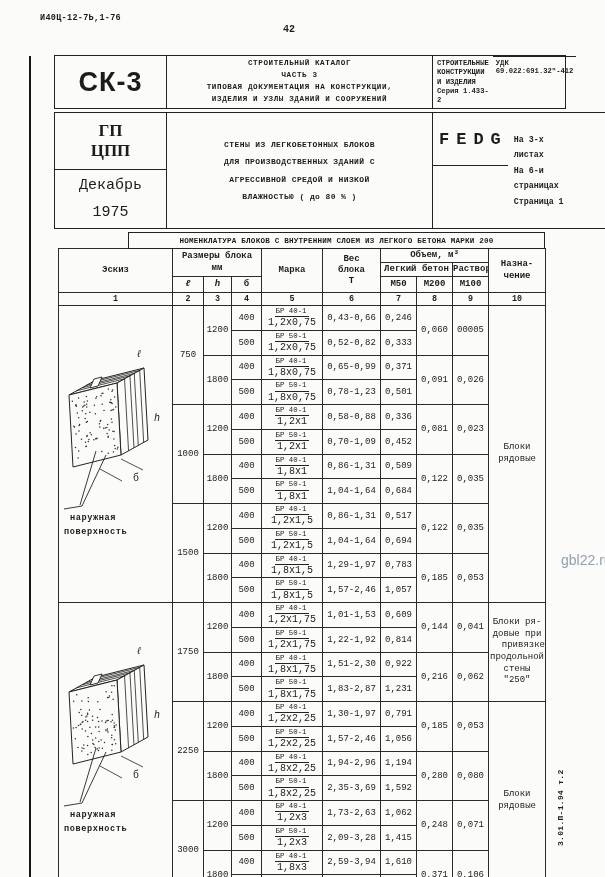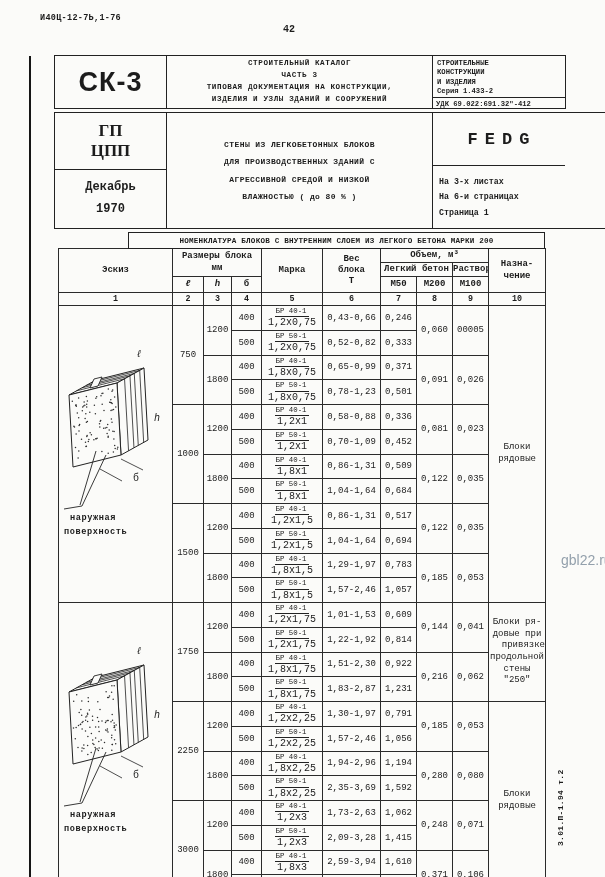--- a/index.html
+++ b/index.html
@@ -10,30 +10,30 @@
   .code-topleft{left:40px;top:13px;font-size:8.5px;font-weight:bold;letter-spacing:.3px;}
   .page-num{left:283px;top:24px;font-size:10px;font-weight:bold;}
 
   
   .hbox{box-sizing:border-box;border:1.5px solid #222;display:flex;}
   .hcell{box-sizing:border-box;}
   .hdr1{left:54px;top:55px;width:512px;height:54px;}
   .hdr2{left:54px;top:112px;width:572px;height:117px;}
   .cellA{width:112px;border-right:1.5px solid #222;display:flex;align-items:center;justify-content:center;flex-direction:column;}
   .cellB{width:266px;border-right:1.5px solid #222;display:flex;align-items:center;justify-content:center;flex-direction:column;}
-  .cellC{width:132px;display:flex;flex-direction:column;justify-content:space-between;}
+  .cellC{width:132px;display:flex;flex-direction:row;justify-content:space-between;}
   .sk3{font-family:"Liberation Sans","DejaVu Sans",sans-serif;font-size:27px;font-weight:bold;letter-spacing:1px;}
   .cat-line{font-size:7.6px;font-weight:bold;letter-spacing:.6px;line-height:1.55;text-align:center;}
   .org{padding:3px 4px 1px 4px;flex:1;}
   .org-line{font-size:7.2px;font-weight:bold;line-height:1.3;}
   .udk{border-top:1px solid #222;padding:2px 3px;font-size:7.2px;font-weight:bold;}
   .gpcpp{height:57px;border-bottom:1px solid #222;display:flex;align-items:center;justify-content:center;width:100%;box-sizing:border-box;}
   .gp-t{font-family:"Liberation Serif","DejaVu Serif",serif;font-size:17px;font-weight:bold;line-height:1.15;text-align:center;}
   .dec{height:57px;display:flex;align-items:center;justify-content:center;flex-direction:column;width:100%;}
-  .dec-l{font-size:12px;font-weight:bold;line-height:1.8;text-align:left;}
+  .dec-l{font-size:15px;font-weight:normal;line-height:1.8;text-align:left;}
   .walls-line{font-size:8px;font-weight:bold;letter-spacing:.4px;line-height:2.15;text-align:center;}
   .fedg{height:52px;border-bottom:1px solid #222;display:flex;align-items:center;justify-content:center;
         font-size:17px;font-weight:bold;letter-spacing:7px;padding-left:6px;}
   .sheets{flex:1;display:flex;flex-direction:column;justify-content:center;padding-left:6px;}
   .sheet-l{font-size:8.3px;font-weight:bold;line-height:1.85;}
 
   
   .tbl-title{left:128px;top:232px;width:417px;height:17px;box-sizing:border-box;border:1.5px solid #222;
              background:#fbfbf9;display:flex;align-items:center;justify-content:center;
              font-size:7.6px;font-weight:bold;letter-spacing:.2px;z-index:3;}
@@ -88,21 +88,21 @@
   <div class="abs hbox hdr2">
     <div class="hcell cellA" style="justify-content:flex-start;">
       <div class="gpcpp">
         <div class="gp-t">
           <div>ГП</div>
           <div>ЦПП</div>
         </div>
       </div>
       <div class="dec">
         <div class="dec-l">Декабрь</div>
-        <div class="dec-l">1970</div>
+        <div class="dec-l">1975</div>
       </div>
     </div>
     <div class="hcell cellB">
       <div class="walls-line">СТЕНЫ ИЗ ЛЕГКОБЕТОННЫХ БЛОКОВ</div>
       <div class="walls-line">ДЛЯ ПРОИЗВОДСТВЕННЫХ ЗДАНИЙ С</div>
       <div class="walls-line">АГРЕССИВНОЙ СРЕДОЙ И НИЗКОЙ</div>
       <div class="walls-line">ВЛАЖНОСТЬЮ ( до 80 % )</div>
     </div>
     <div class="hcell cellC">
       <div class="fedg">FEDG</div>

